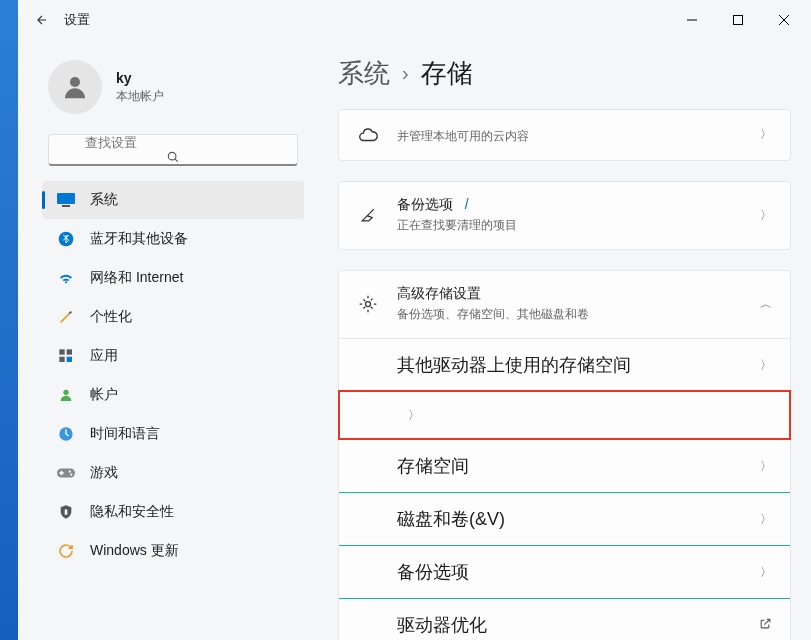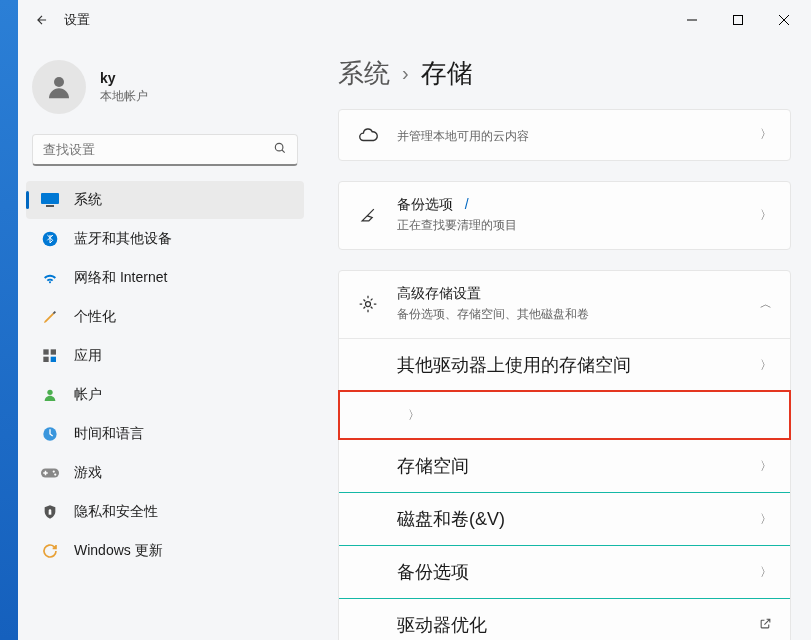--- a/index.html
+++ b/index.html
@@ -65,21 +65,21 @@
       font-size: 10px;
       color: #1c1c1c;
       cursor: pointer;
     }
     .content {
       display: flex;
       height: calc(100% - 40px);
     }
     .sidebar {
       width: 298px;
-      padding: 0 4px 0 0;
+      padding: 0 4px 0 16px;
       display: flex;
       flex-direction: column;
     }
     .user-block {
       display: flex;
       align-items: center;
       padding: 20px 14px 20px 14px;
     }
     .avatar {
       width: 54px;
@@ -97,20 +97,21 @@
     .search-box {
       margin: 0 14px 14px;
       height: 32px;
       background: #fcfcfc;
       border: 1px solid #e0e0e0;
       border-bottom: 2px solid #888;
       border-radius: 4px;
       display: flex;
       align-items: center;
       padding: 0 10px;
+      flex-direction: column;
     }
     .search-box input {
       flex: 1;
       border: none;
       background: transparent;
       outline: none;
       font-size: 13px;
       color: #555;
     }
     .search-box span { color: #555; font-size: 13px; }

